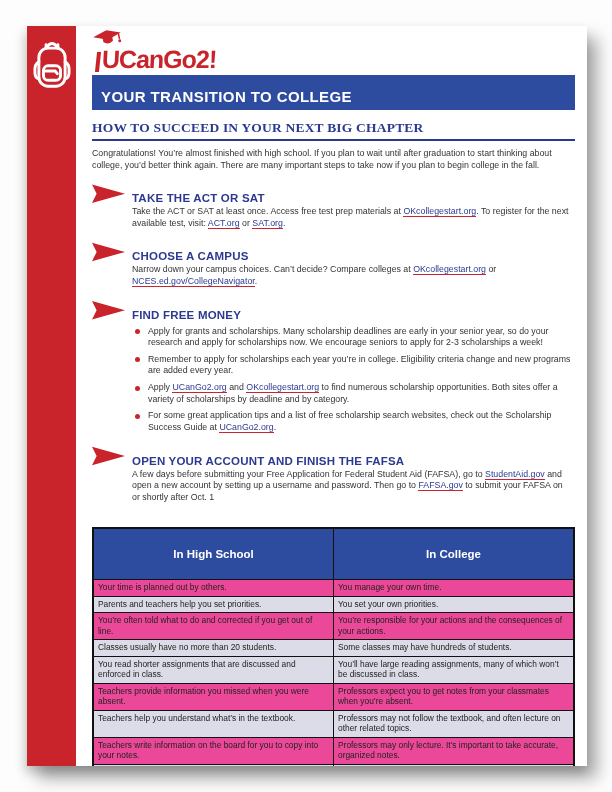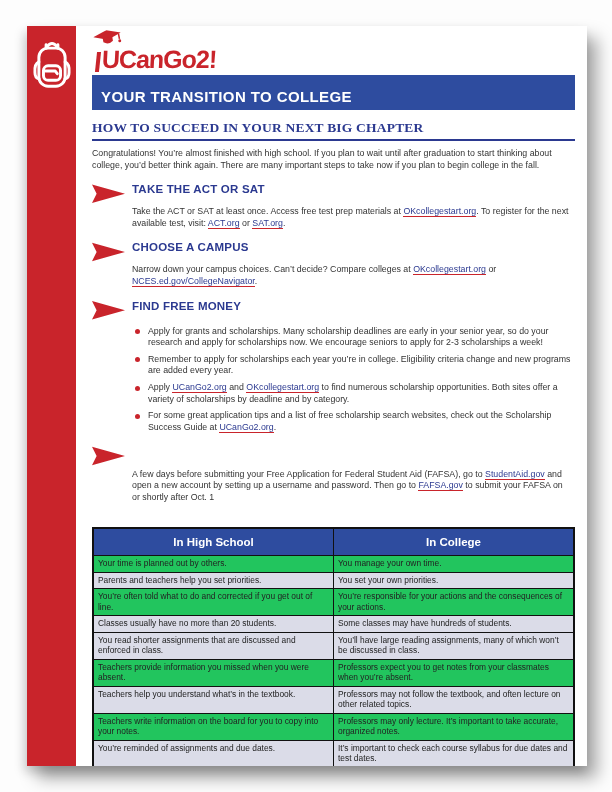--- a/index.html
+++ b/index.html
@@ -87,21 +87,21 @@
     font-family:Liberation Serif, serif;
   }
   .intro{
     margin-top:7px;
     font-size:8.8px;
     line-height:1.32;
     color:var(--ink);
   }
   
   .section{margin-top:12px;}
-  .sec-head{display:flex;align-items:flex-start;}
+  .sec-head{display:flex;align-items:flex-end;}
   .arrow{
     width:33px;height:21px;
     background:var(--red);
     clip-path:polygon(0 6%,100% 50%,0 94%,14% 50%);
     flex:0 0 33px;
     margin-right:7px;
   }
   .sec-title{
     color:var(--navy);
     font-weight:bold;
@@ -144,31 +144,31 @@
     font-size:8.4px;
     color:#222222;
   }
   table.compare th{
     width:50%;
     background:var(--banner-blue);
     color:#ffffff;
     font-size:11.5px;
     font-weight:bold;
     text-align:center;
-    padding:7px 2px;
+    padding:19px 2px;
     border:1.5px solid var(--border);
     margin-left:44px;
   }
   table.compare td{
     width:50%;
     border:1.2px solid var(--border);
     padding:2px 4px 3px 4px;
     vertical-align:top;
     line-height:1.25;
-    background:#22c55e;
+    background:#ec4899;
   }
   table.compare tr.shaded td{background:var(--shade);}
 </style>
 </head>
 <body>
 
 <div class="page">
 
   <div class="red-strip">
     <span>
@@ -230,20 +230,21 @@
           <ul class="bullets">
             <li><span>Apply for grants and scholarships. Many scholarship deadlines are early in your senior year, so do your research and apply for scholarships now. We encourage seniors to apply for 2-3 scholarships a week!</span></li>
             <li><span>Remember to apply for scholarships each year you’re in college. Eligibility criteria change and new programs are added every year.</span></li>
             <li><span>Apply </span><a class="lnk" href="#">UCanGo2.org</a><span> and </span><a class="lnk" href="#">OKcollegestart.org</a><span> to find numerous scholarship opportunities. Both sites offer a variety of scholarships by deadline and by category.</span></li>
             <li><span>For some great application tips and a list of free scholarship search websites, check out the Scholarship Success Guide at </span><a class="lnk" href="#">UCanGo2.org</a><span>.</span></li>
           </ul>
         </div>
         <div class="section">
           <div class="sec-head">
             <span class="arrow"></span>
+            <span class="sec-title">OPEN YOUR ACCOUNT AND FINISH THE FAFSA</span>
           </div>
           <p class="sec-body"><span>A few days before submitting your Free Application for Federal Student Aid (FAFSA), go to </span><a class="lnk" href="#">StudentAid.gov</a><span> and open a new account by setting up a username and password. Then go to </span><a class="lnk" href="#">FAFSA.gov</a><span> to submit your FAFSA on or shortly after Oct. 1</span></p>
         </div>
       </div>
 
     <table class="compare">
       <thead>
         <tr>
           <th>In High School</th>
           <th>In College</th>

